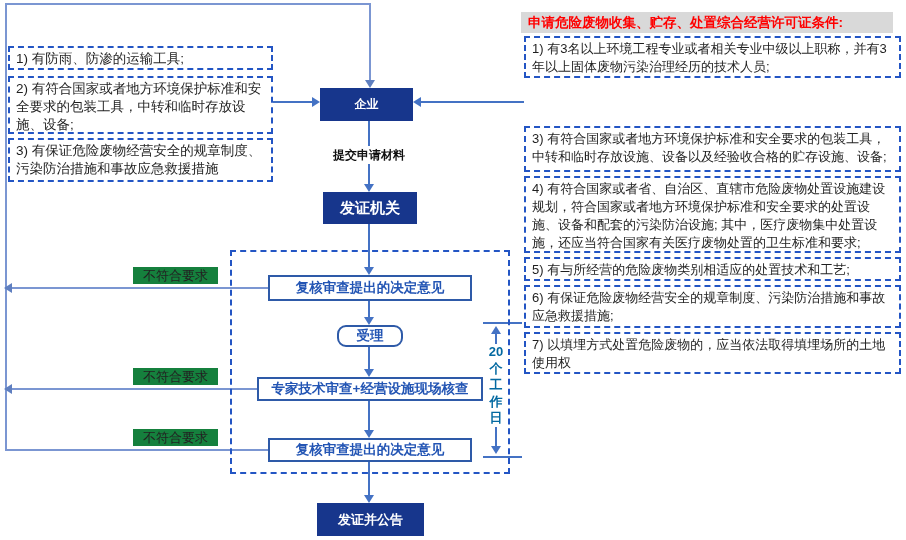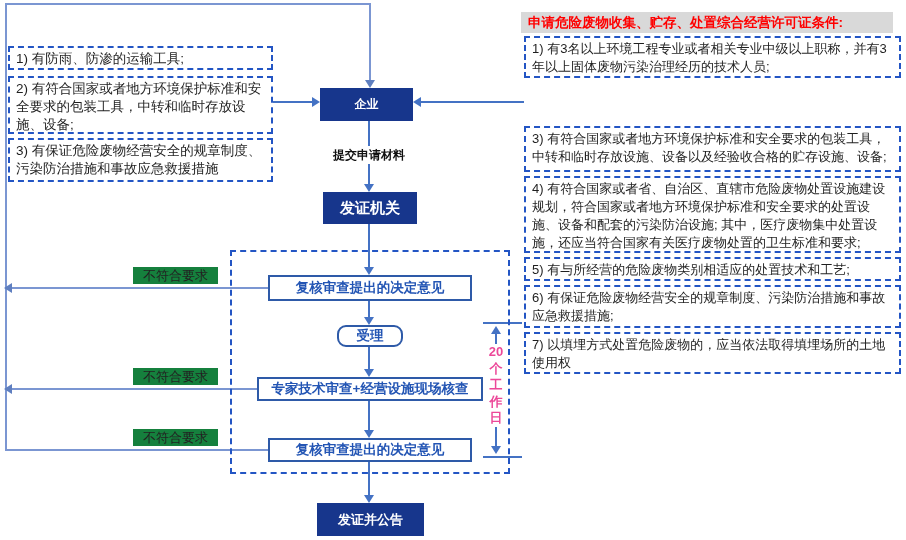--- a/index.html
+++ b/index.html
@@ -48,21 +48,21 @@
   
   .flow-label{
     position:absolute;background:#fff;font-weight:bold;font-size:12px;color:#111;
     text-align:center;z-index:3;line-height:18px;
   }
   .reject-label{
     position:absolute;background:#15803d;font-size:13px;color:#222;text-align:center;
     z-index:3;line-height:17px;
   }
   .duration{
-    position:absolute;background:#fff;color:#ec4899;font-weight:bold;font-size:13px;
+    position:absolute;background:#fff;color:#0369a1;font-weight:bold;font-size:13px;
     line-height:16.5px;width:20px;text-align:center;word-break:break-all;z-index:3;
   }
 </style>
 </head>
 <body>
 
 <div id="stage">
 
   <div class="cond cond-l" style="left:8px;top:46px;width:265px;height:24px;">1) 有防雨、防渗的运输工具;</div>
   <div class="cond cond-l" style="left:8px;top:76px;width:265px;height:58px;">2) 有符合国家或者地方环境保护标准和安全要求的包装工具，中转和临时存放设施、设备;</div>

